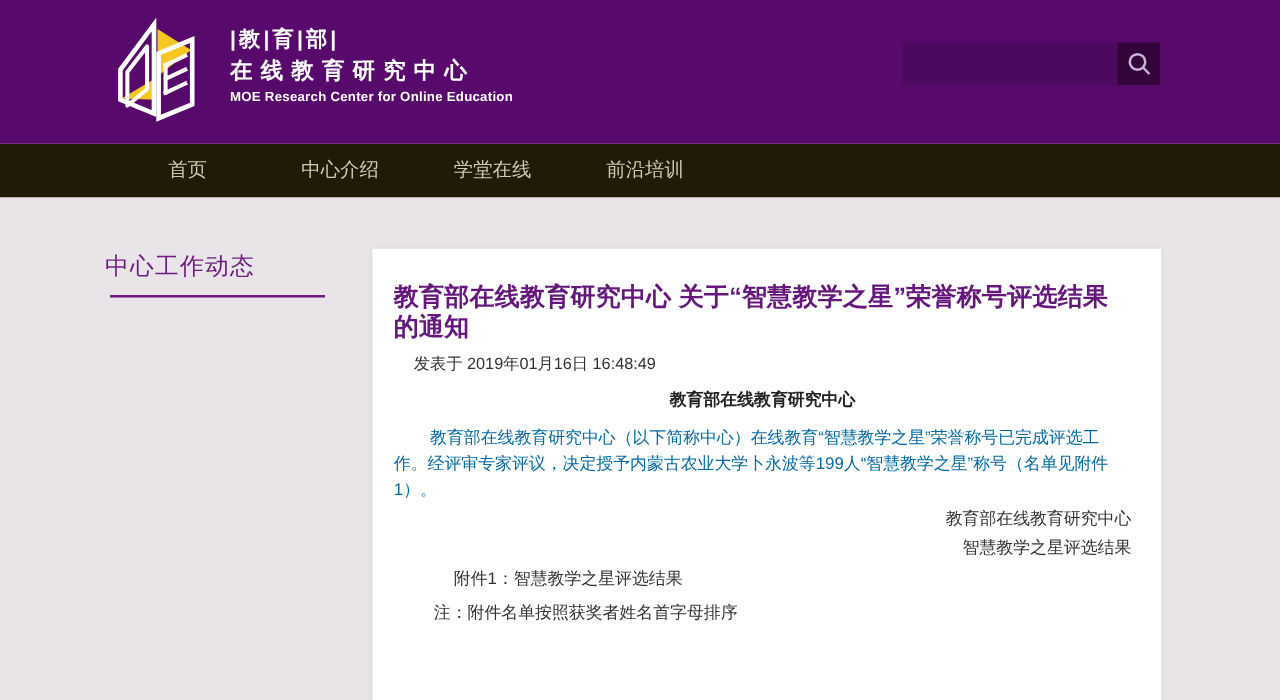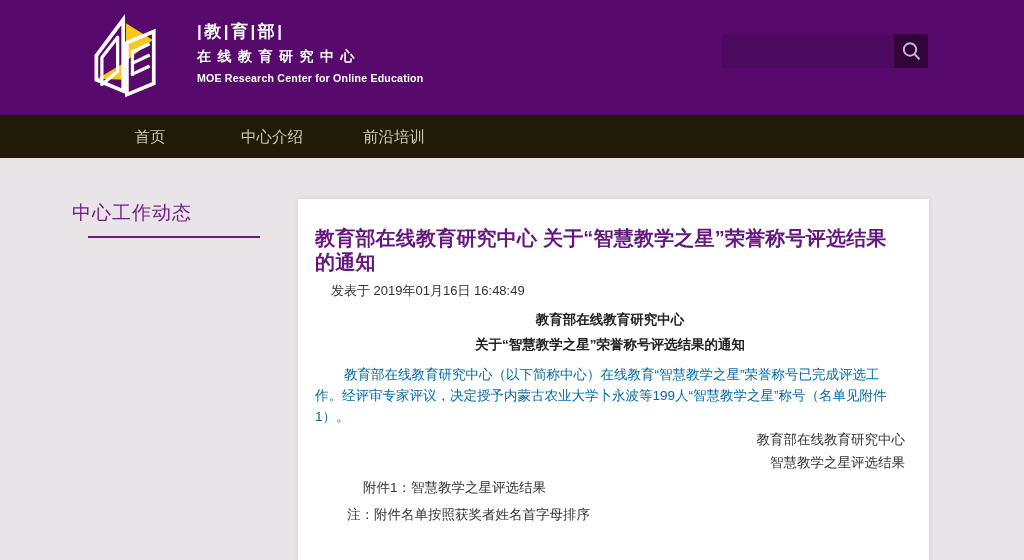--- a/index.html
+++ b/index.html
@@ -8,23 +8,23 @@
     font-family:"Liberation Sans","DejaVu Sans",sans-serif;
     background:#e8e4e8;
   }
 
   
   .site-header {
     position:relative; width:1024px; height:115px;
     background:#570a6b;
   }
   .logo { position:absolute; left:88px; top:14px; width:88px; height:88px; cursor:pointer; }
-  .brand { position:absolute; left:197px; top:21px; color:#ffffff; }
+  .brand { position:absolute; left:184px; top:21px; color:#ffffff; }
   .brand-line1 { font-size:17px; font-weight:bold; letter-spacing:2.5px; line-height:22px; }
-  .brand-line2 { font-size:14px; font-weight:bold; letter-spacing:6.5px; line-height:24px; margin-top:1px; }
+  .brand-line2 { font-size:18px; font-weight:bold; letter-spacing:6.5px; line-height:24px; margin-top:1px; }
   .brand-line3 { font-size:10.6px; font-weight:bold; letter-spacing:0.2px; margin-top:4px; }
 
   .search-box { position:absolute; left:722px; top:34px; height:34px; display:flex; }
   .search-input {
     width:172px; height:34px; border:none; outline:none;
     background:#4c0960; color:#e8ddee; padding:0 10px; font-size:14px;
   }
   .search-button {
     width:34px; height:34px; border:none; background:#330439;
     display:flex; align-items:center; justify-content:center; cursor:pointer;
@@ -35,21 +35,21 @@
   .main-nav ul { list-style:none; display:flex; margin-left:89px; height:43px; }
   .main-nav li {
     width:122px; height:43px; line-height:43px; text-align:center;
     color:#ccc9ba; font-size:15.5px; cursor:pointer;
   }
 
   
   .content { position:relative; width:1024px; height:402px; background:#e8e4e8; }
 
   .side-title {
-    position:absolute; left:72px; top:42px;
+    position:absolute; left:84px; top:42px;
     color:#6d1b7f; font-size:19px; font-weight:normal; letter-spacing:1px; cursor:pointer;
   }
   .side-underline {
     position:absolute; left:88px; top:78px; width:172px; height:0;
     border-top:2px solid #6d1b7f;
   }
 
   .panel {
     position:absolute; left:298px; top:41px; width:631px; height:400px;
     background:#ffffff; box-shadow:0 0 5px rgba(60,40,70,0.10);
@@ -100,36 +100,36 @@
         <line x1="15.6" y1="15.2" x2="20.5" y2="20.2" stroke="#c9b3d6" stroke-width="2"></line>
       </svg>
     </button>
   </div>
 </header>
 
 <nav class="main-nav">
   <ul>
     <li>首页</li>
     <li>中心介绍</li>
+    <li>学堂在线</li>
     <li>前沿培训</li>
   </ul>
 </nav>
 
 <main class="content">
   <aside>
     <h2 class="side-title">中心工作动态</h2>
     <div class="side-underline"></div>
   </aside>
 
   <section class="panel">
     <h1 class="article-title">教育部在线教育研究中心 关于“智慧教学之星”荣誉称号评选结果的通知</h1>
     <div class="article-date">发表于 2019年01月16日 16:48:49</div>
 
     <div class="center-head first">教育部在线教育研究中心</div>
-    <div class="center-head second">关于“智慧教学之星”荣誉称号评选结果的通知</div>
 
     <p class="article-body">教育部在线教育研究中心（以下简称中心）在线教育“智慧教学之星”荣誉称号已完成评选工作。经评审专家评议，决定授予内蒙古农业大学卜永波等199人“智慧教学之星”称号（名单见附件1）。</p>
 
     <div class="sign org">教育部在线教育研究中心</div>
     <div class="sign date">智慧教学之星评选结果</div>
 
     <div class="attach-line">附件1：智慧教学之星评选结果</div>
     <div class="note-line">注：附件名单按照获奖者姓名首字母排序</div>
   </section>
 </main>

